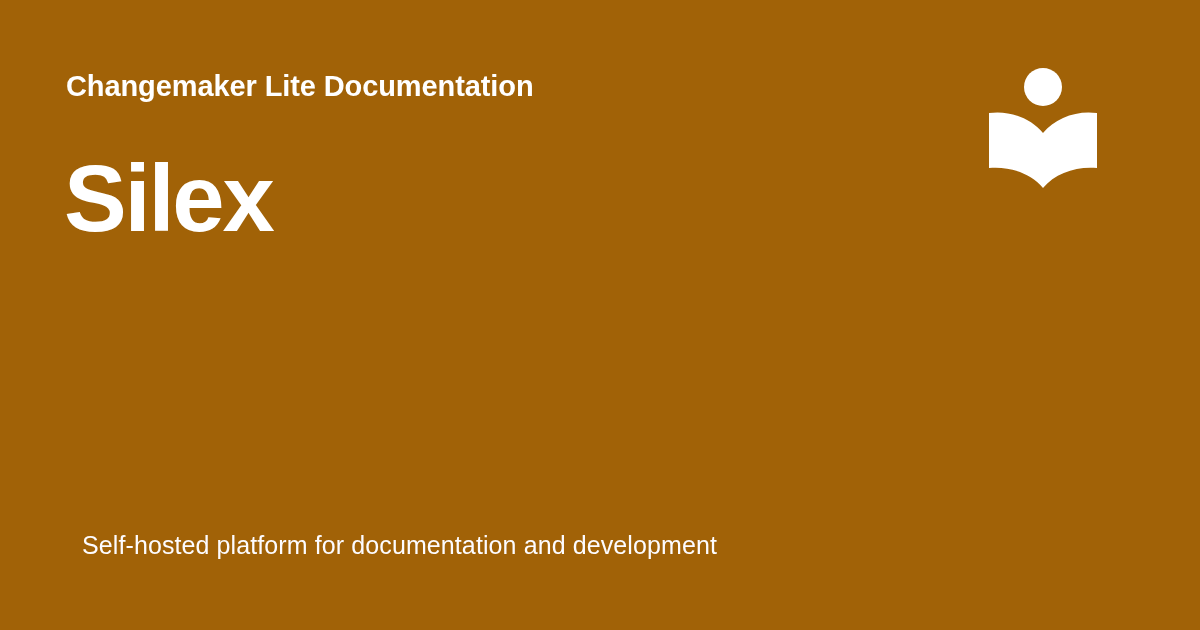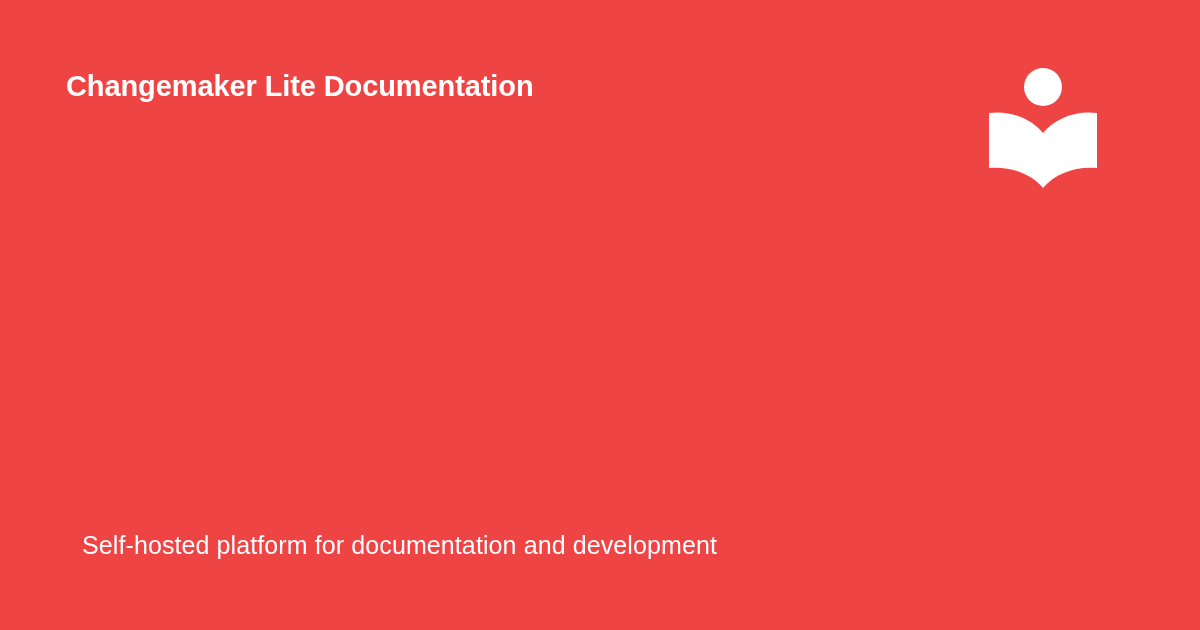--- a/index.html
+++ b/index.html
@@ -8,21 +8,21 @@
     padding: 0;
     background: #ffffff;
   }
 
   .og-card {
     position: relative;
     width: 1200px;
     height: 630px;
     overflow: hidden;
     box-sizing: border-box;
-    background: #ef4444;
+    background: #a16207;
     font-family: "Liberation Sans", "DejaVu Sans", sans-serif;
     -webkit-font-smoothing: antialiased;
   }
 
   
 
   .eyebrow {
     position: absolute;
     left: 66px;
     top: 70px;
@@ -77,20 +77,21 @@
     height: 100%;
   }
 </style>
 </head>
 <body>
 
 <div class="og-card">
 
   <p class="eyebrow">Changemaker Lite Documentation</p>
 
+  <h1 class="headline">Silex</h1>
 
   <p class="subtitle">Self-hosted platform for documentation and development</p>
 
   <div class="brand-icon">
     <svg viewBox="0 0 120 136" xmlns="http://www.w3.org/2000/svg" aria-hidden="true">
 
       <circle cx="60" cy="27" r="19" fill="#ffffff"></circle>
 
       <path d="M6 53
                C 26 50, 48 58, 60 73

